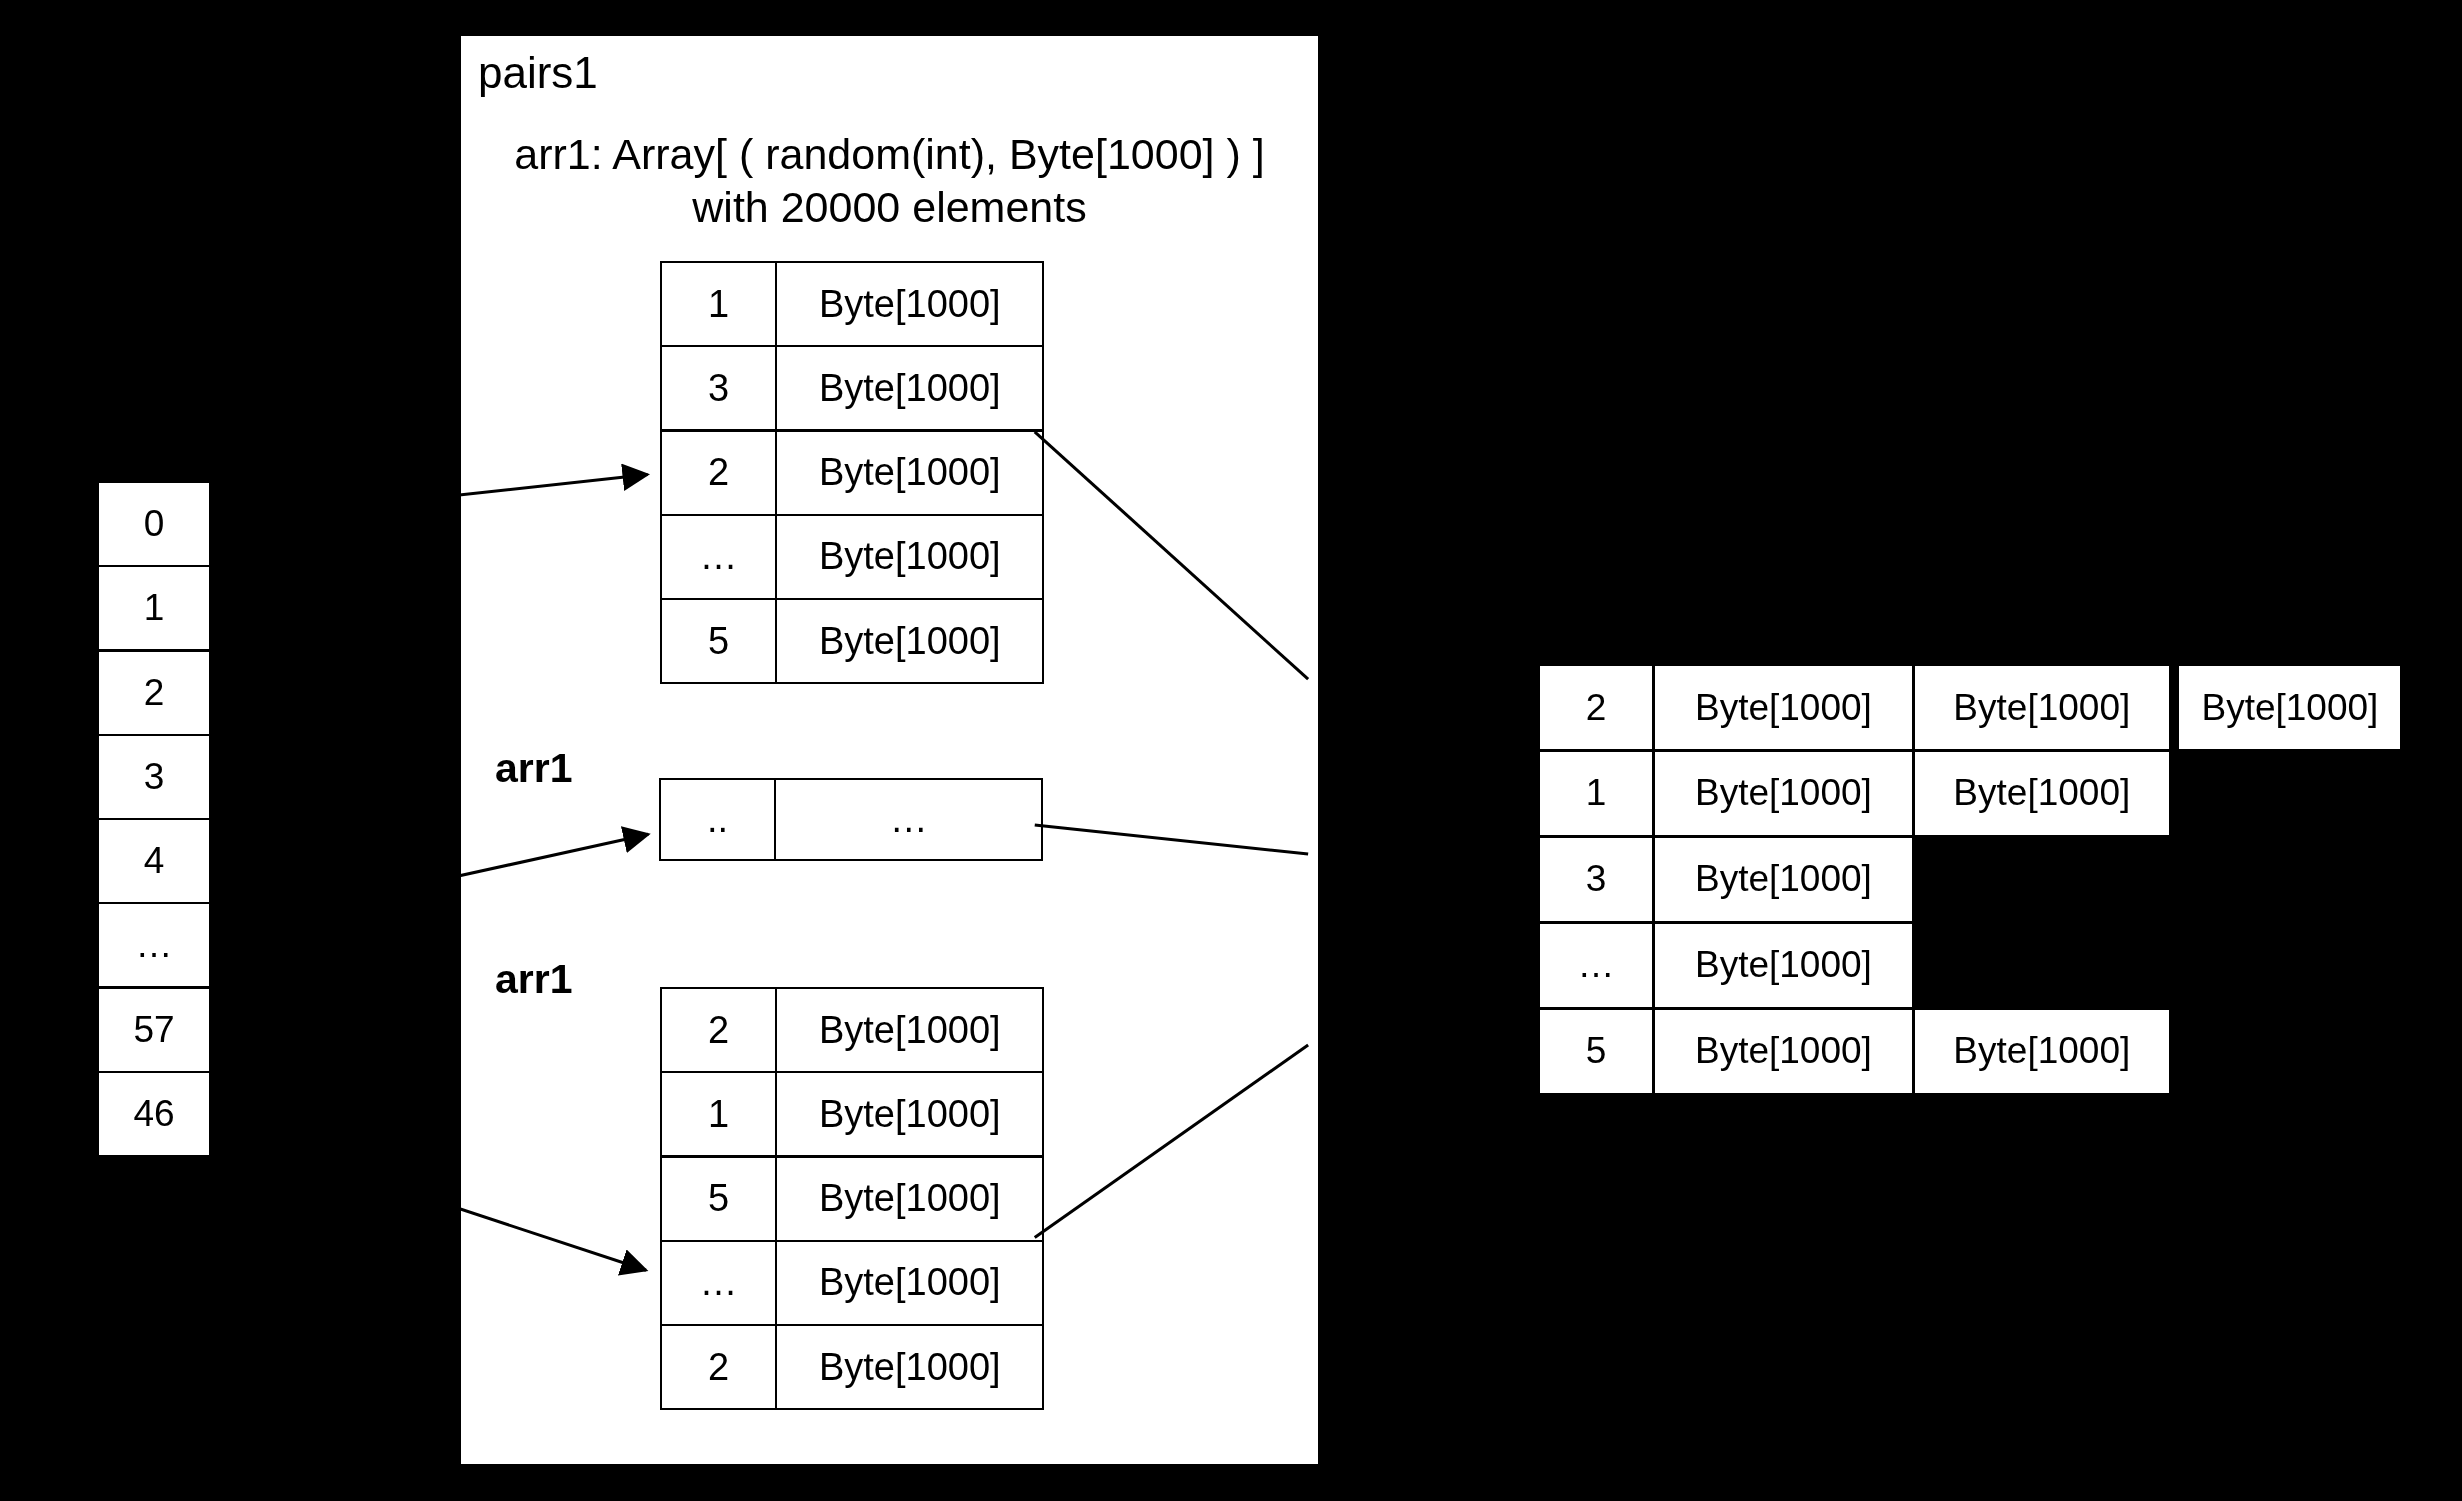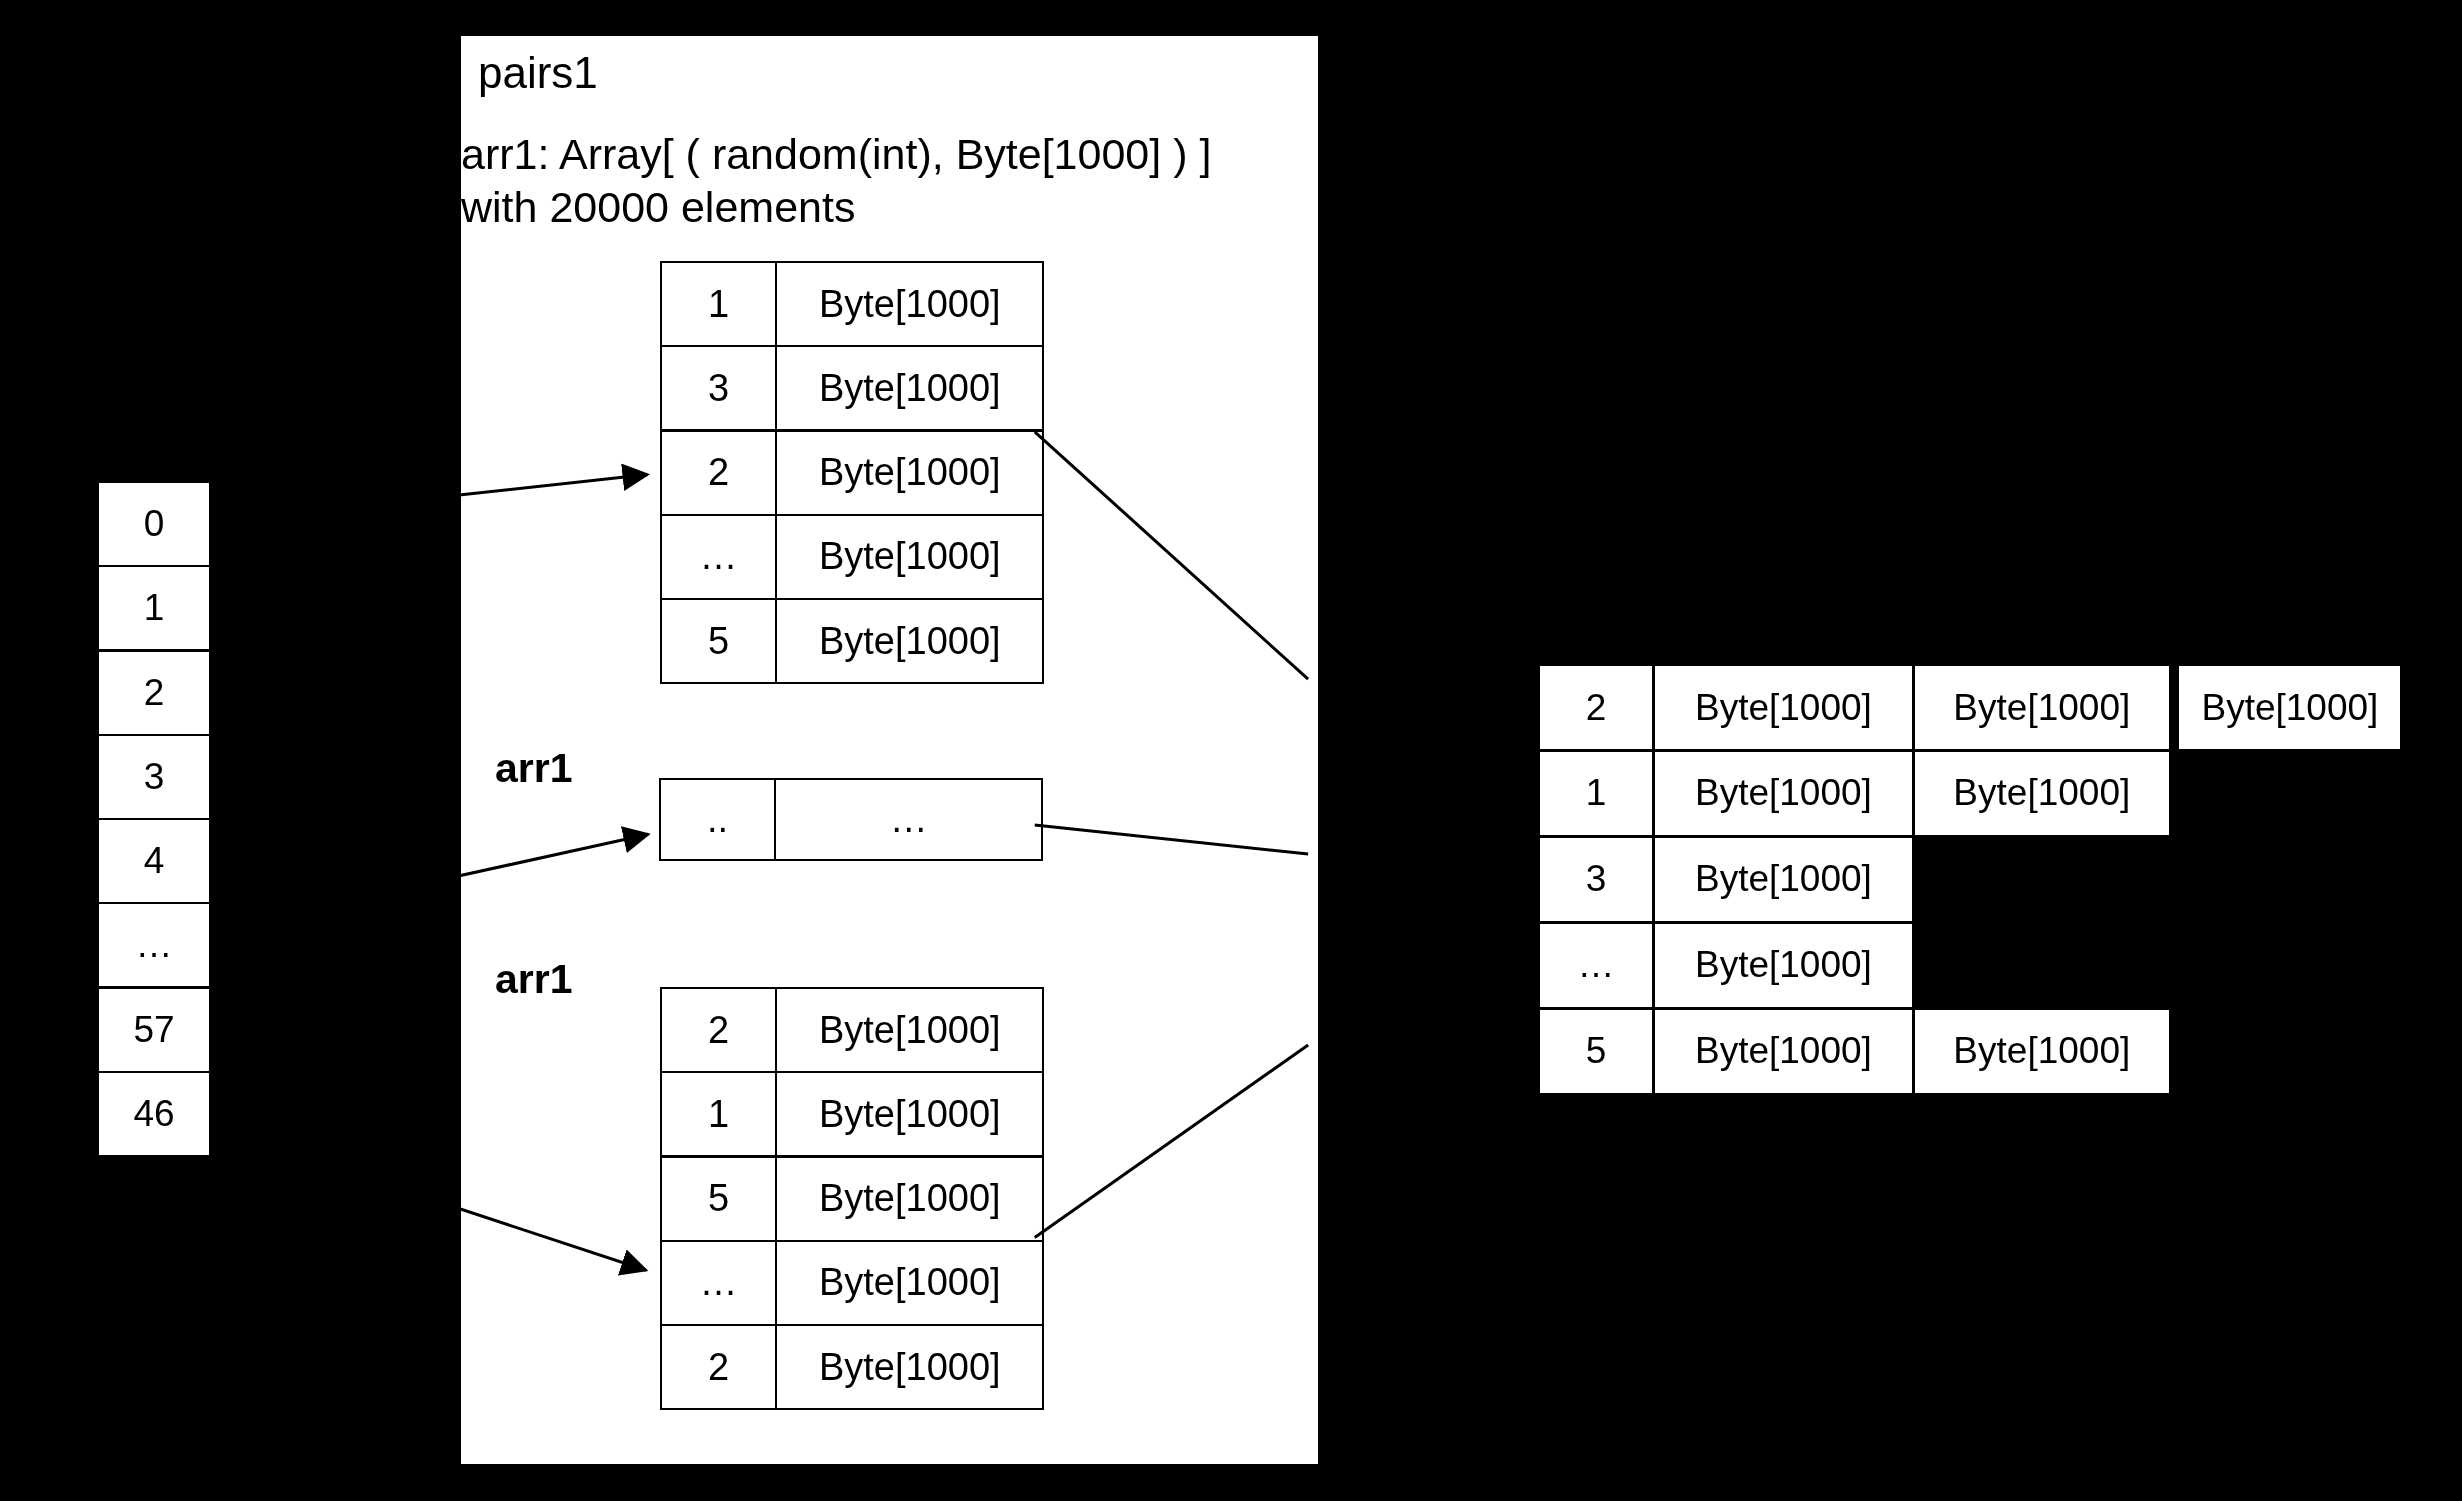--- a/index.html
+++ b/index.html
@@ -31,21 +31,21 @@
     width: 857px; height: 1428px;
     background: #ffffff;
     margin-left: 8px;
   }
   .panel-title {
     position: absolute; left: 17px; top: 12.2px;
     font-size: 44px;
   }
   .panel-subtitle {
     position: absolute; left: 0; top: 92px; width: 857px;
-    font-size: 43px; line-height: 53px;
+    text-align: center; font-size: 43px; line-height: 53px;
   }
   .kv-table {
     position: absolute;
     display: grid;
     grid-template-columns: 113px 265px;
     grid-auto-rows: 82px;
     gap: 2.3px;
     background: #000000;
     border: 2.3px solid #000000;
   }

